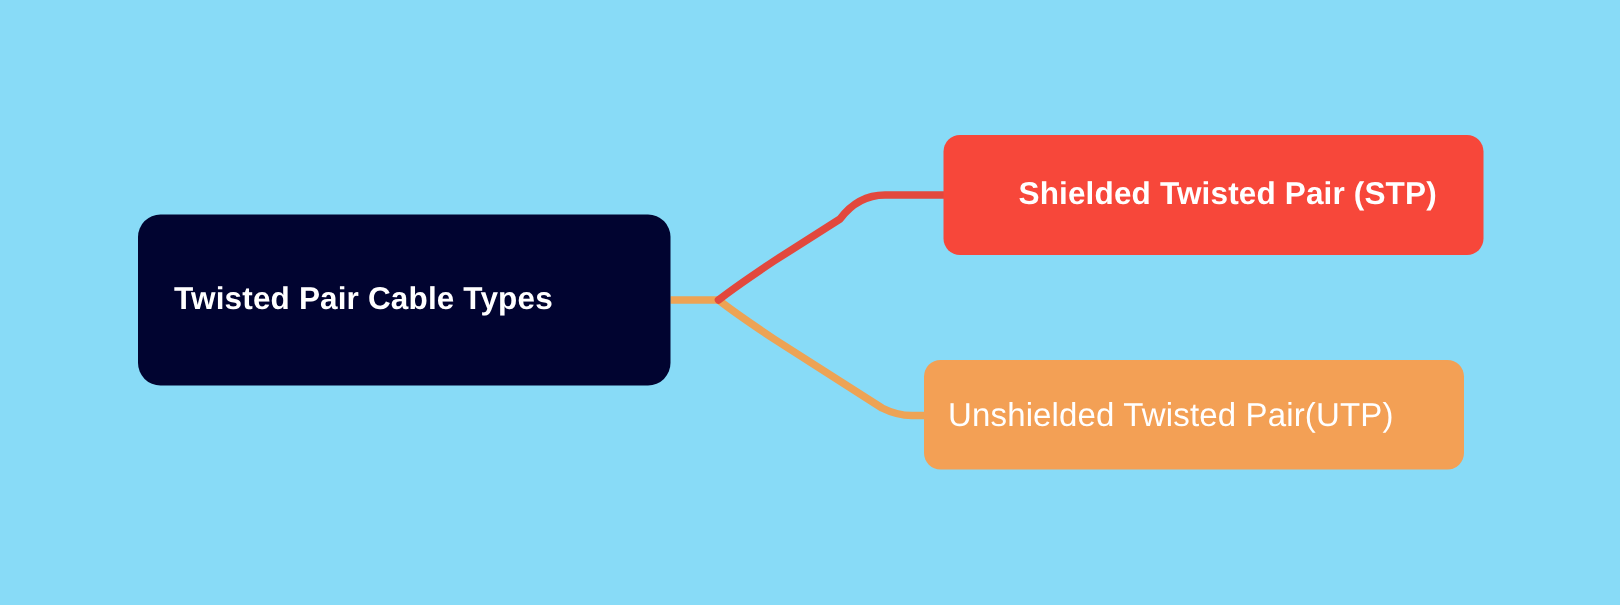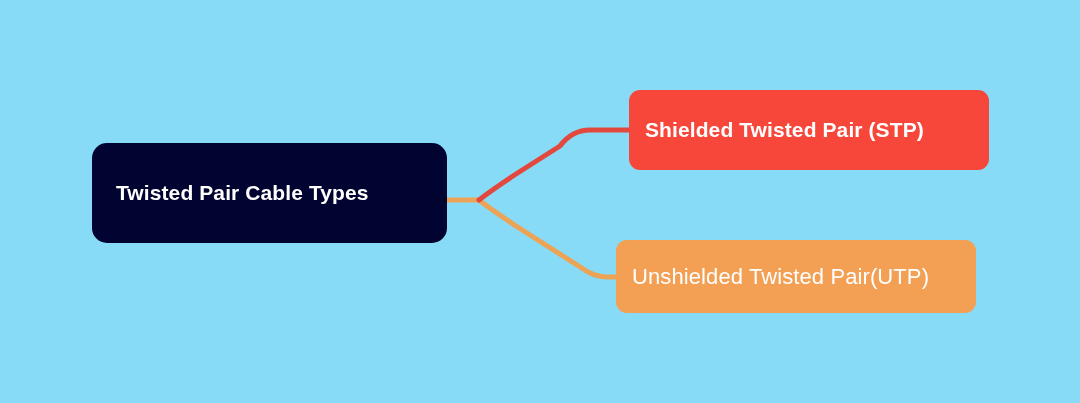--- a/index.html
+++ b/index.html
@@ -35,21 +35,21 @@
   .node-label {
     display: block;
     width: 100%;
     white-space: nowrap;
   }
   
   #root-node {
     left: 92px;
     top: 143px;
     width: 355px;
-    height: 100px;
+    height: 114px;
     background: #010430;
     border-radius: 15px;
     padding: 0 24px;
   }
   #root-node .node-label {
     color: #ffffff;
     font-size: 21px;
     font-weight: bold;
     letter-spacing: 0.1px;
   }
@@ -61,20 +61,21 @@
     height: 80px;
     background: #f7473a;
     border-radius: 11px;
     padding: 0 16px;
   }
   #branch-node-stp .node-label {
     color: #ffffff;
     font-size: 21px;
     font-weight: bold;
     letter-spacing: 0.1px;
+    margin-left: 34px;
   }
   
   #branch-node-utp {
     left: 616px;
     top: 240px;
     width: 360px;
     height: 73px;
     background: #f3a055;
     border-radius: 11px;
     padding: 0 16px;

